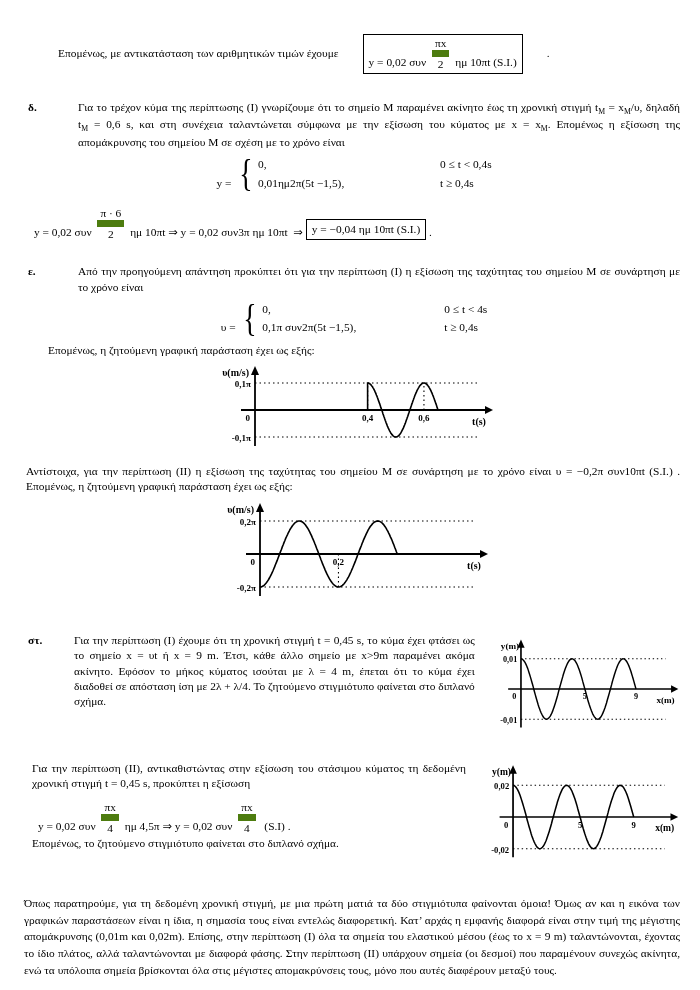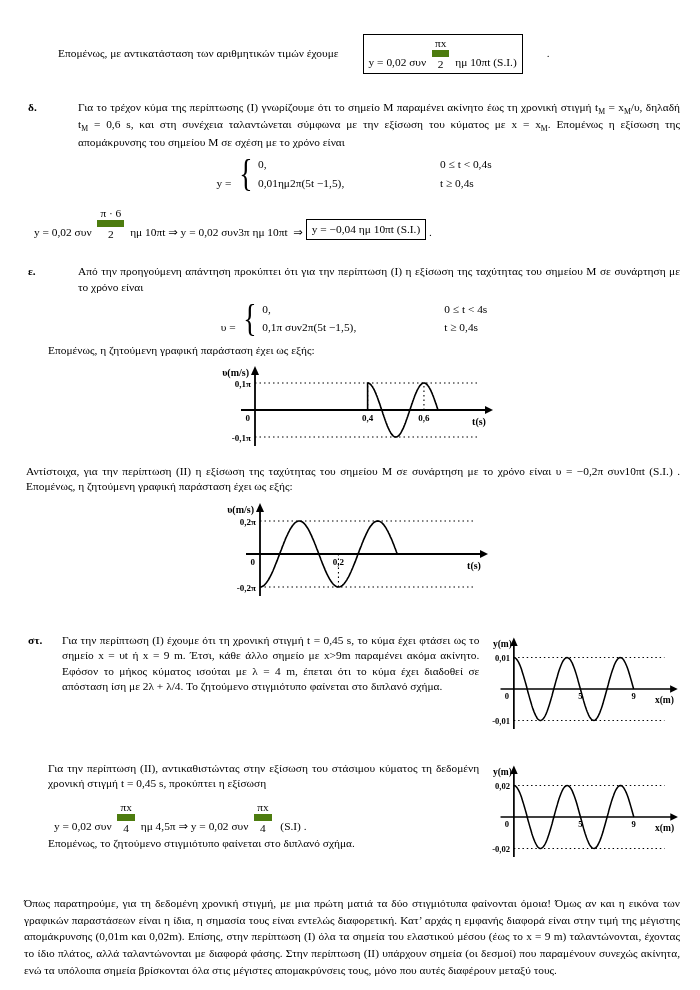--- a/index.html
+++ b/index.html
@@ -25,24 +25,24 @@
   .crows{display:grid;grid-template-columns:minmax(120px,auto) auto;
          column-gap:62px;row-gap:3px;text-align:left;}
   .eq-center{text-align:center;margin:7px 0 7px 0;}
   .eq-left{margin:9px 0 2px 6px;}
   
   .intro-row{display:flex;align-items:center;gap:24px;margin:4px 0 26px 30px;}
   .sec{margin-bottom:22px;}
   .indent20{margin-left:20px;margin-top:7px;}
   .graph-center{text-align:center;margin:6px 0 4px 0;}
   .p-full{margin:8px 0 4px -2px;}
-  .st-row,.st2-row{display:flex;align-items:flex-start;gap:12px;}
+  .st-row,.st2-row{display:flex;align-items:flex-start;gap:24px;}
   .st-text{width:438px;text-align:justify;}
   .st2-row{margin-top:16px;}
-  .st2-left{width:452px;margin-left:20px;}
+  .st2-left{width:452px;margin-left:4px;}
   .closing{margin:14px 0 0 -4px;text-align:justify;line-height:1.47;}
   
   svg.graph{display:inline-block;}
   svg text{font-family:"Liberation Serif", serif;font-weight:bold;fill:#000;}
   .gtick{font-size:9px;}
   .glab{font-size:10px;}
 </style>
 </head>
 <body>
 

